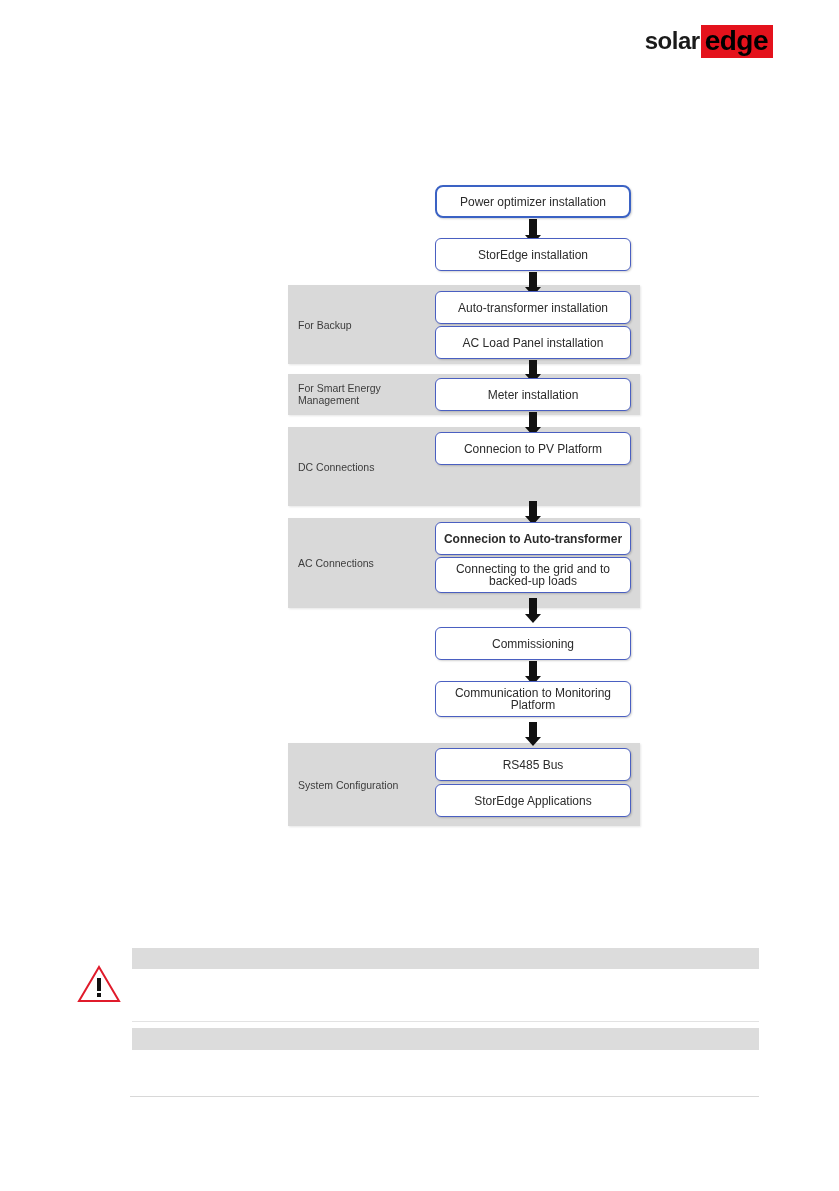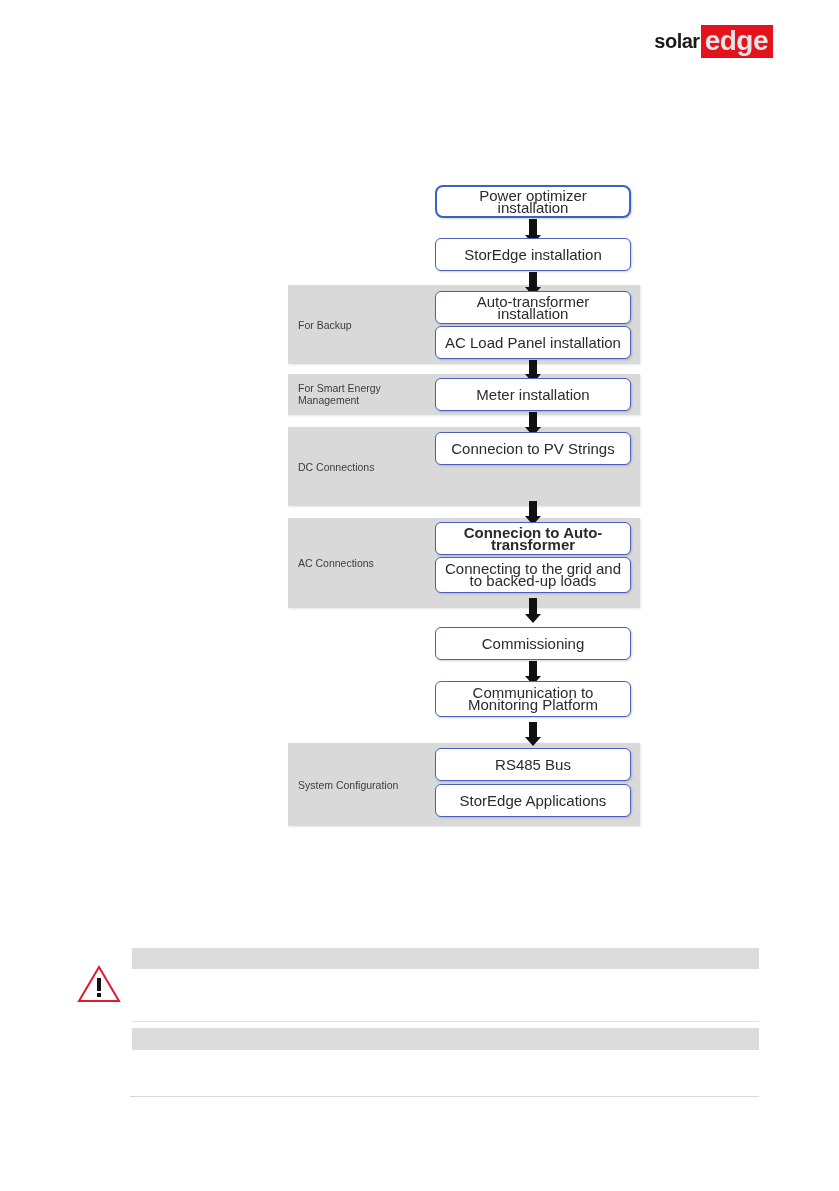--- a/index.html
+++ b/index.html
@@ -21,37 +21,37 @@
     position: absolute;
     top: 26px;
     left: 623px;
     width: 150px;
     height: 30px;
     display: flex;
     align-items: center;
     justify-content: flex-end;
   }
   .logo-solar {
-    font-size: 20px;
+    font-size: 24px;
     font-weight: 600;
     letter-spacing: -0.5px;
     color: #1a1a1a;
     line-height: 1;
   }
   .logo-edge-box {
     background: #e4121c;
     padding: 2px 5px 3px 4px;
     margin-left: 1px;
     line-height: 1;
   }
   .logo-edge {
     font-size: 28px;
     font-weight: 600;
     letter-spacing: -0.5px;
-    color: #e5e5e5;
+    color: #000000;
     line-height: 1;
   }
 
   
   .flowchart {
     position: absolute;
     left: 288px;
     top: 185px;
     width: 352px;
     height: 640px;
@@ -79,21 +79,21 @@
     width: 196px;
     height: 33px;
     box-sizing: border-box;
     background: #ffffff;
     border: 1px solid #4a5fc1;
     border-radius: 6px;
     display: flex;
     align-items: center;
     justify-content: center;
     text-align: center;
-    font-size: 15px;
+    font-size: 12px;
     color: #2b2b2b;
     line-height: 12px;
     box-shadow: 1px 1px 2px rgba(0,0,0,0.18);
     padding: 0 6px;
   }
   .node.tall { height: 36px; }
   .node.highlight {
     border: 2.5px solid #3b62c4;
     border-radius: 8px;
   }
@@ -172,21 +172,21 @@
   <div class="node" style="top:53px;">StorEdge installation</div>
   <div class="arrow" style="top:87px; height:16px;"></div>
 
   <div class="node" style="top:106px;">Auto-transformer installation</div>
   <div class="node" style="top:141px;">AC Load Panel installation</div>
   <div class="arrow" style="top:175px; height:15px;"></div>
 
   <div class="node" style="top:193px;">Meter installation</div>
   <div class="arrow" style="top:227px; height:16px;"></div>
 
-  <div class="node" style="top:247px;">Connecion to PV Strings</div>
+  <div class="node" style="top:247px;">Connecion to PV Platform</div>
   <div class="arrow" style="top:316px; height:16px;"></div>
 
   <div class="node" style="top:337px;font-weight:bold;">Connecion to Auto-transformer</div>
   <div class="node tall" style="top:372px;">Connecting to the grid and to backed-up loads</div>
   <div class="arrow" style="top:413px; height:17px;"></div>
 
   <div class="node" style="top:442px;">Commissioning</div>
   <div class="arrow" style="top:476px; height:16px;"></div>
 
   <div class="node tall" style="top:496px;">Communication to Monitoring Platform</div>

